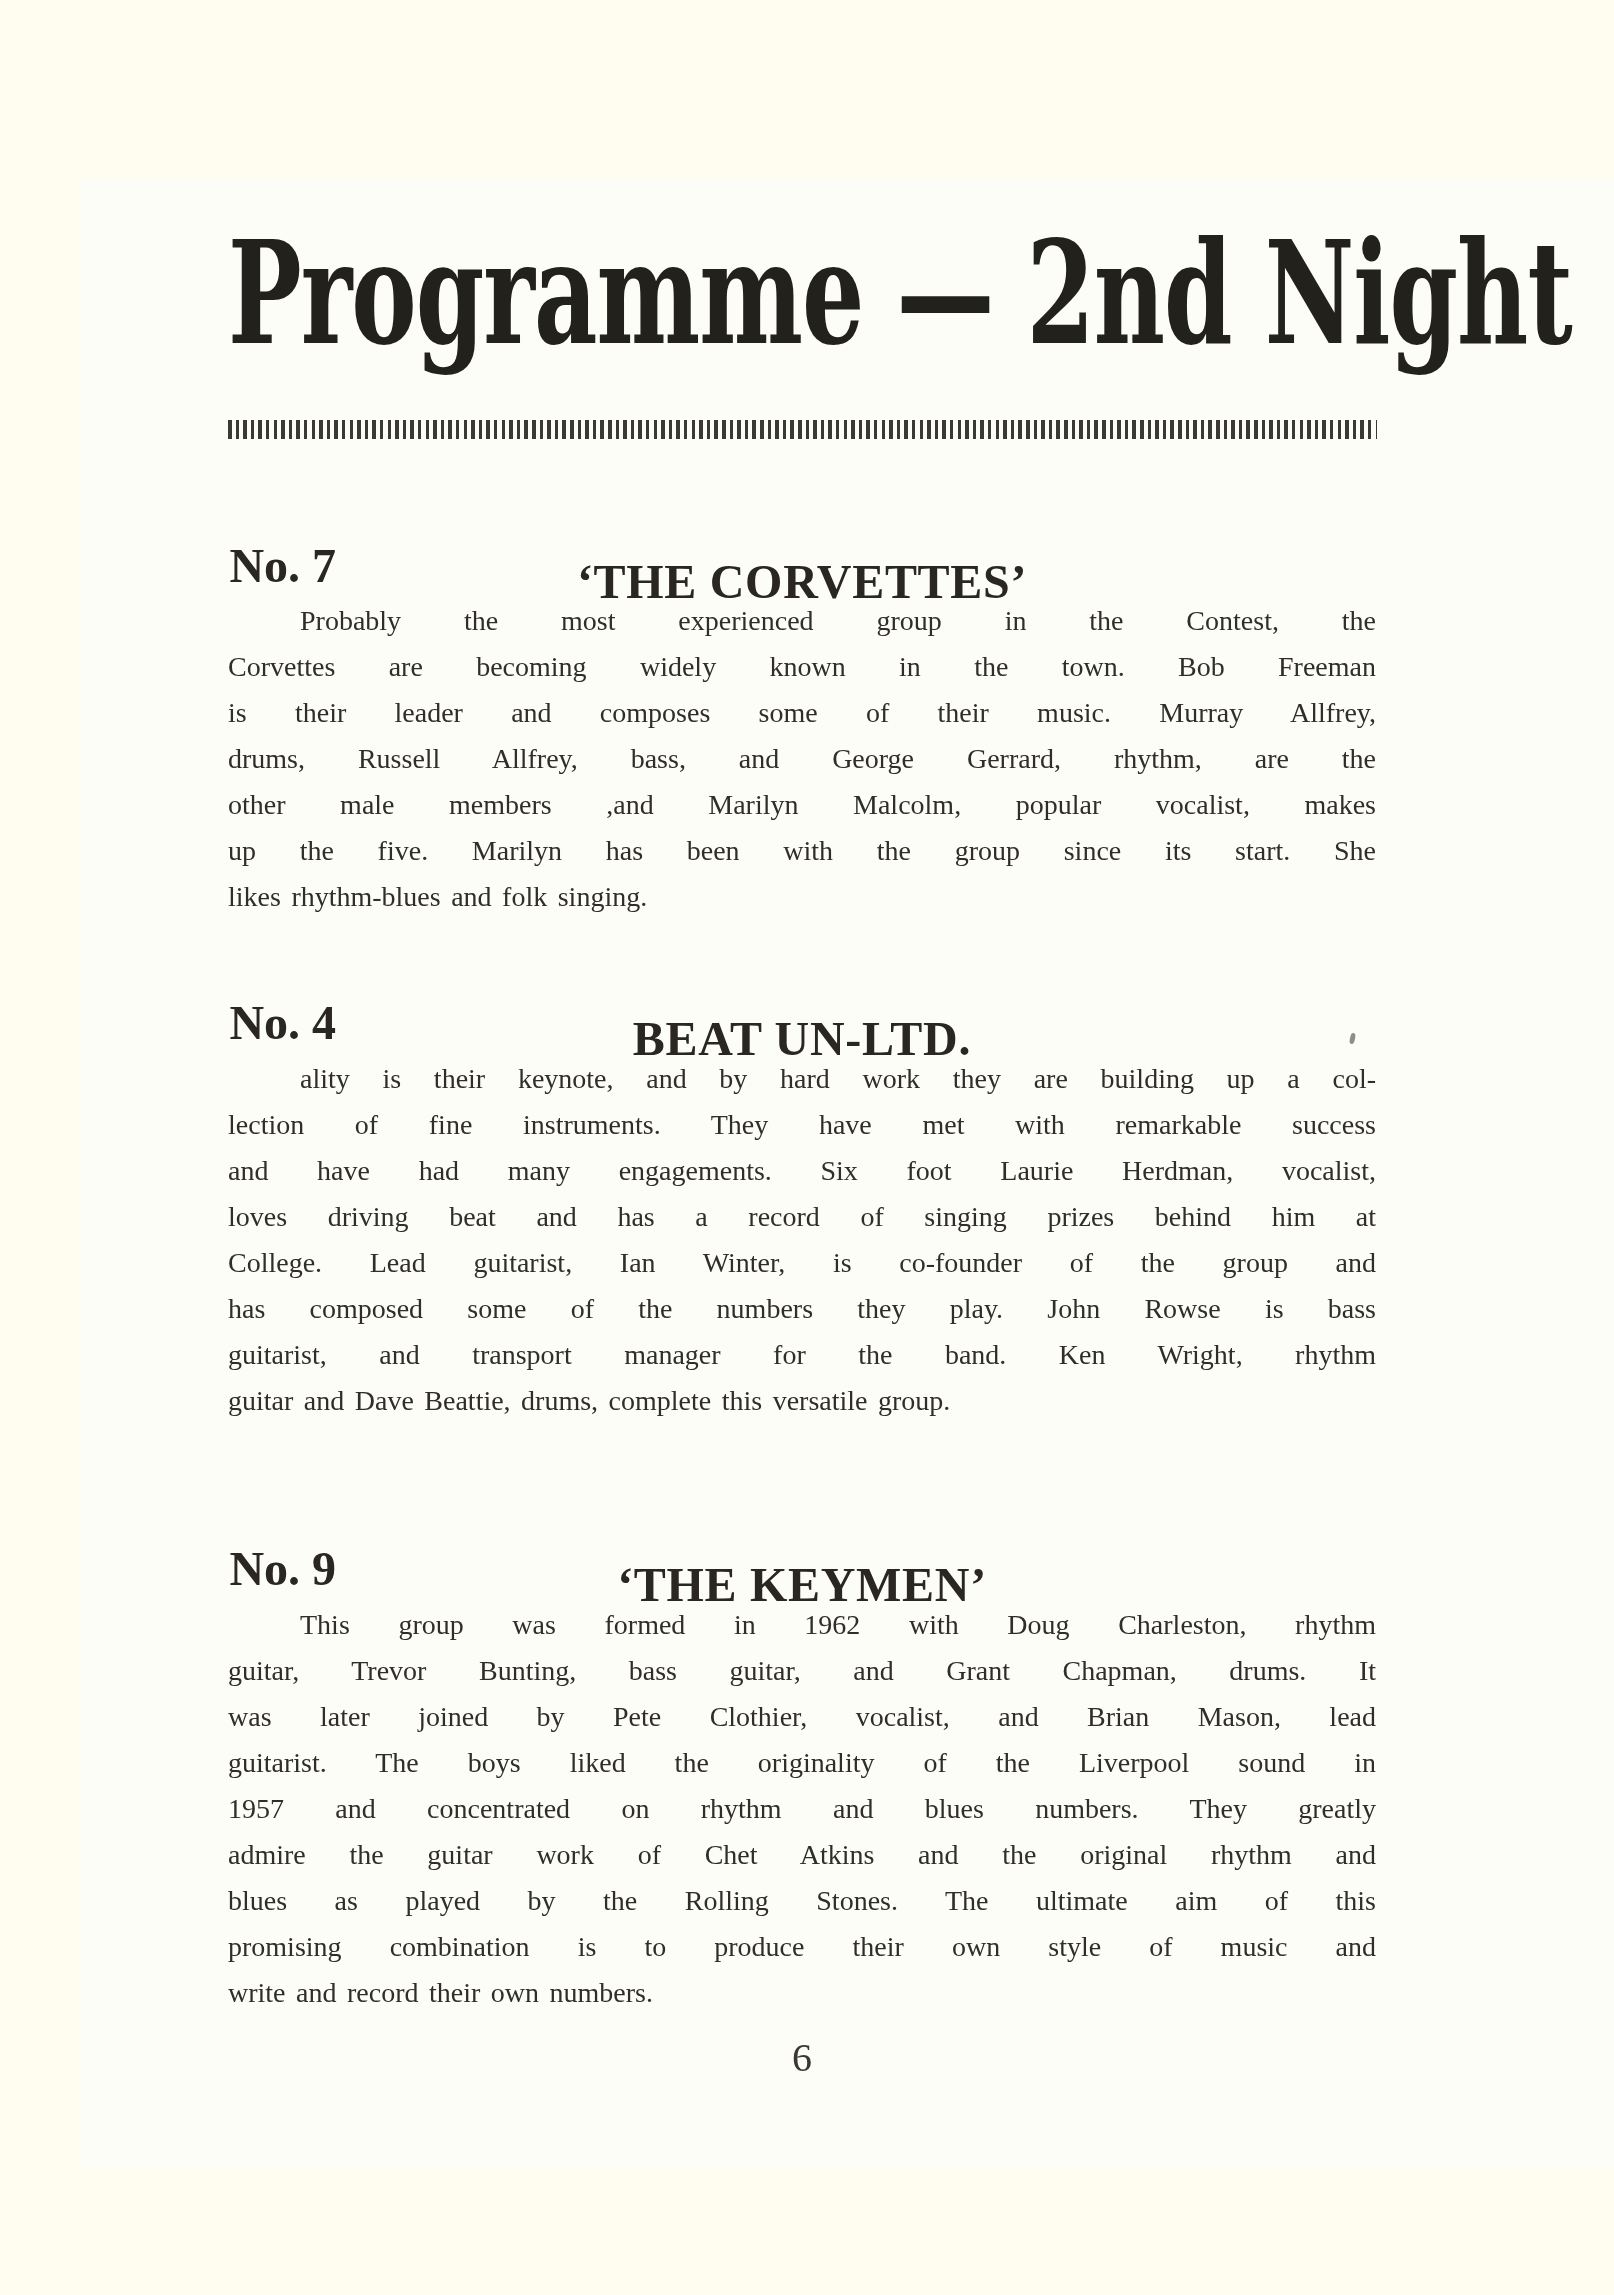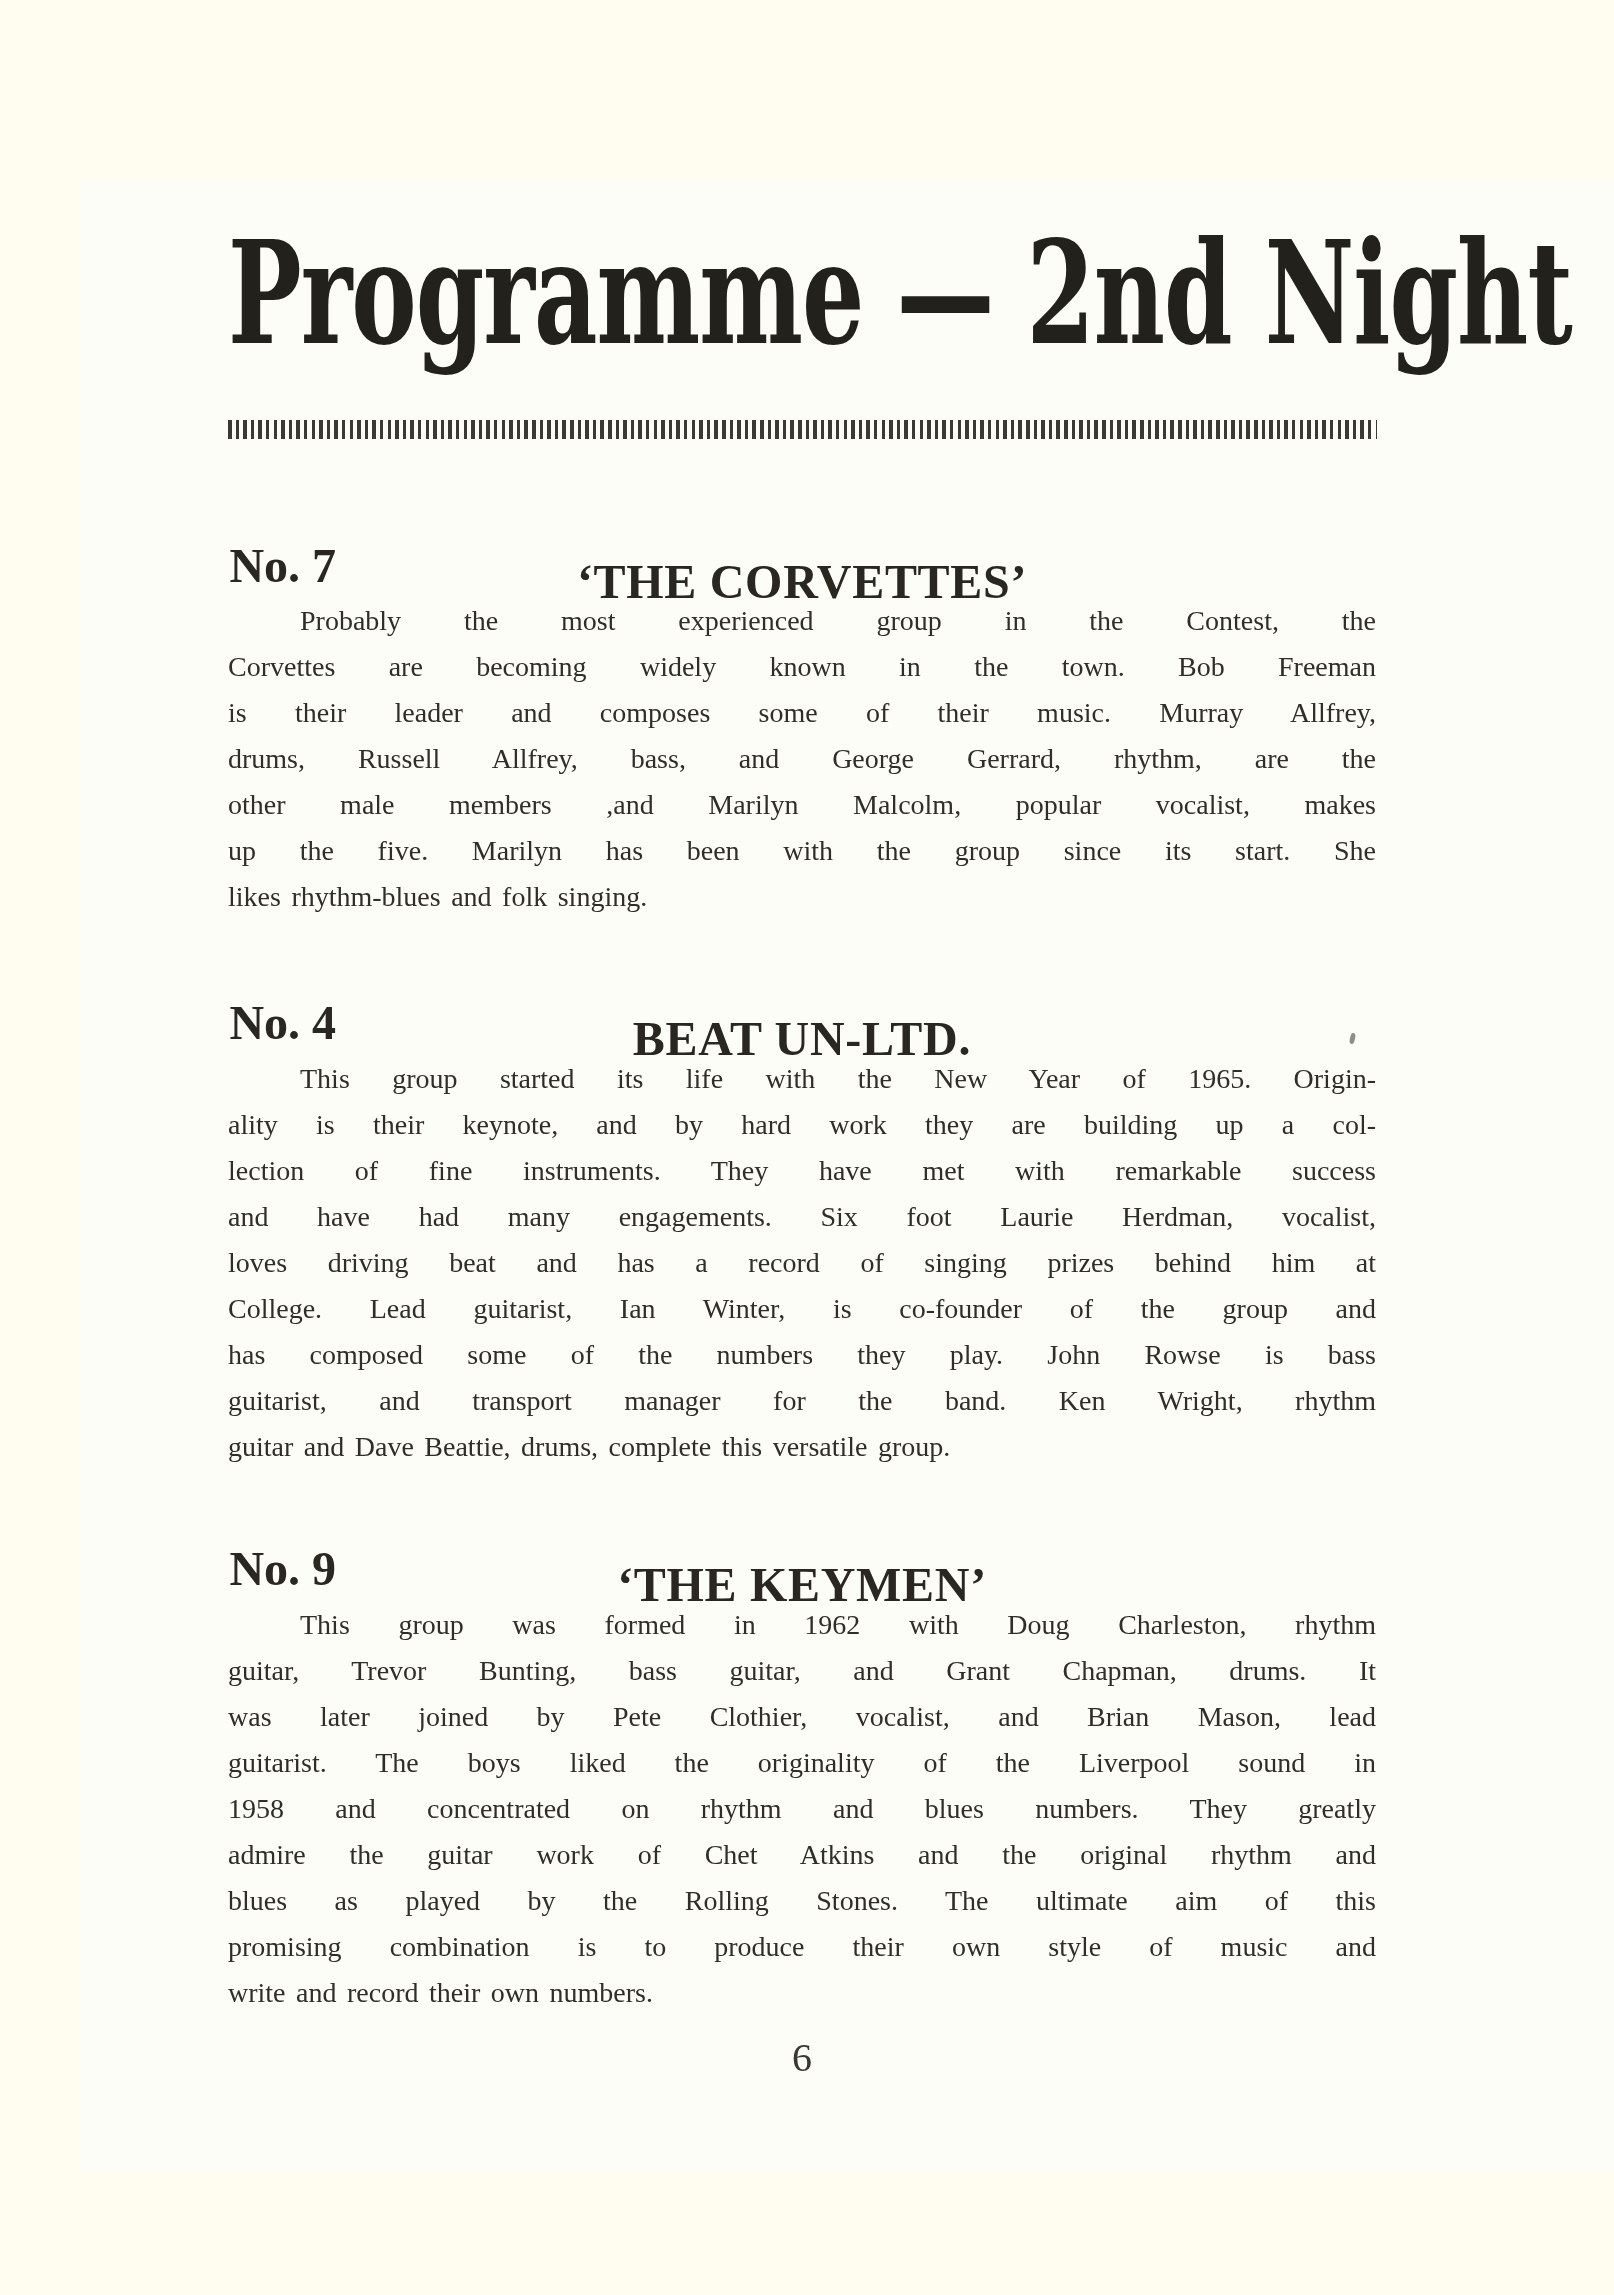--- a/index.html
+++ b/index.html
@@ -86,41 +86,40 @@
       <div class="line">up the five.  Marilyn has been with the group since its start.  She</div>
       <div class="line last">likes rhythm-blues and folk singing.</div>
     </div>
 
   <div class="sec-head" id="sec8-head">
     <span class="sec-num">No. 4</span>
     <span class="sec-title">BEAT UN-LTD.</span>
   </div>
   <div class="speck"></div>
   <div class="sec-body" id="sec8-body">
-      <div class="line">This group started its life with the New Year of 1965.  Origin-</div>
       <div class="line">ality is their keynote, and by hard work they are building up a col-</div>
       <div class="line">lection of fine instruments.  They have met with remarkable success</div>
       <div class="line">and have had many engagements.  Six foot Laurie Herdman, vocalist,</div>
       <div class="line">loves driving beat and has a record of singing prizes behind him at</div>
       <div class="line">College.  Lead guitarist, Ian Winter, is co-founder of the group and</div>
       <div class="line">has composed some of the numbers they play.  John Rowse is bass</div>
       <div class="line">guitarist, and transport manager for the band.  Ken Wright, rhythm</div>
       <div class="line last">guitar and Dave Beattie, drums, complete this versatile group.</div>
     </div>
 
   <div class="sec-head" id="sec9-head">
     <span class="sec-num">No. 9</span>
     <span class="sec-title">‘THE KEYMEN’</span>
   </div>
   <div class="sec-body" id="sec9-body">
       <div class="line">This group was formed in 1962 with Doug Charleston, rhythm</div>
       <div class="line">guitar, Trevor Bunting, bass guitar, and Grant Chapman, drums.  It</div>
       <div class="line">was later joined by Pete Clothier, vocalist, and Brian Mason, lead</div>
       <div class="line">guitarist.  The boys liked the originality of the Liverpool sound in</div>
-      <div class="line">1958 and concentrated on rhythm and blues numbers.  They greatly</div>
+      <div class="line">1957 and concentrated on rhythm and blues numbers.  They greatly</div>
       <div class="line">admire the guitar work of Chet Atkins and the original rhythm and</div>
       <div class="line">blues as played by the Rolling Stones.  The ultimate aim of this</div>
       <div class="line">promising combination is to produce their own style of music and</div>
       <div class="line last">write and record their own numbers.</div>
     </div>
 
   <div class="pagenum">6</div>
 </div>
 
 

